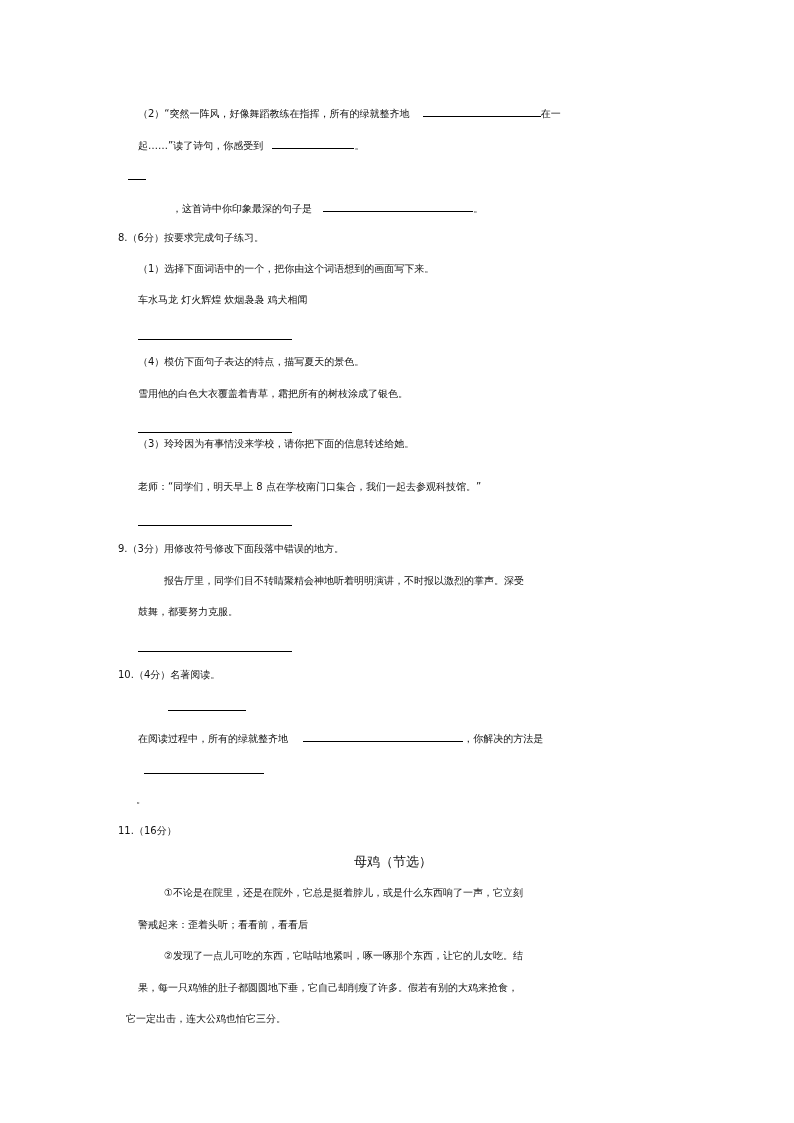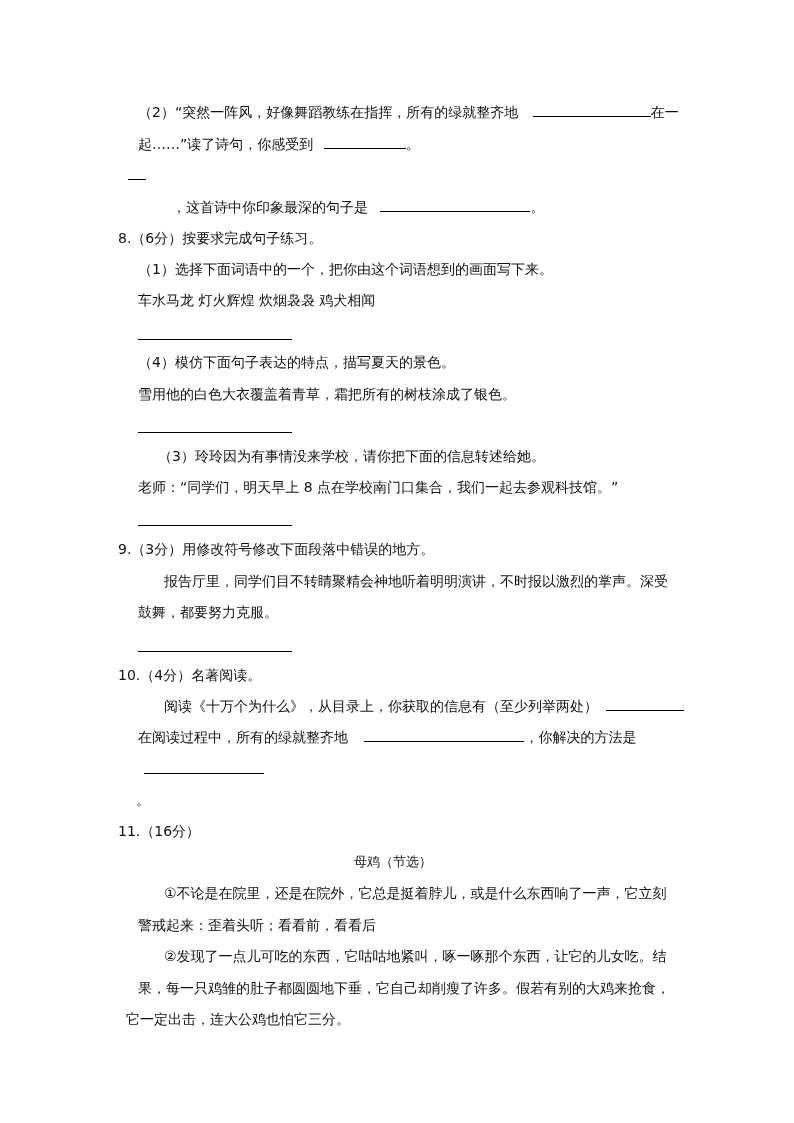--- a/index.html
+++ b/index.html
@@ -1,18 +1,18 @@
 <!DOCTYPE html>
 <html><head>
   <meta charset="utf-8">
   <style>
     html, body { margin: 0; padding: 0; background: #ffffff; }
     body { width: 794px; height: 1123px; position: relative; overflow: hidden;
            font-family: "DejaVu Sans", "Liberation Sans", sans-serif; color: #111; }
-    .line { position: absolute; font-size: 14px; line-height: 16px; white-space: nowrap; }
+    .line { position: absolute; font-size: 10px; line-height: 16px; white-space: nowrap; }
     .blank { display: inline-block; border-bottom: 1px solid #000; height: 12px; vertical-align: baseline; }
     .hr { position: absolute; height: 0; border-top: 1px solid #000; }
     .center { position: absolute; left: 0; width: 786px; text-align: center; font-size: 13px; line-height: 16px; }
   </style>
 </head>
 <body>
 
 <div class="line" style="left:138px; top:104px;">
   <span>（2）“突然一阵风，好像舞蹈教练在指挥，所有的绿就整齐地</span>
   <span class="blank" style="width:118px; margin-left:10px;"></span><span>在一</span>
@@ -32,32 +32,31 @@
 
 <div class="line" style="left:118px; top:230px;">8.（6分）按要求完成句子练习。</div>
 <div class="line" style="left:138px; top:261px;">（1）选择下面词语中的一个，把你由这个词语想到的画面写下来。</div>
 <div class="line" style="left:138px; top:292px;">车水马龙  灯火辉煌  炊烟袅袅  鸡犬相闻</div>
 <div class="hr" style="left:138px; top:339px; width:154px;"></div>
 
 <div class="line" style="left:138px; top:354px;">（4）模仿下面句子表达的特点，描写夏天的景色。</div>
 <div class="line" style="left:138px; top:386px;">雪用他的白色大衣覆盖着青草，霜把所有的树枝涂成了银色。</div>
 <div class="hr" style="left:138px; top:432px; width:154px;"></div>
 
-<div class="line" style="left:138px; top:448px;margin-left:20px;">（3）玲玲因为有事情没来学校，请你把下面的信息转述给她。</div>
+<div class="line" style="left:138px; top:436px;">（3）玲玲因为有事情没来学校，请你把下面的信息转述给她。</div>
 <div class="line" style="left:138px; top:479px;">老师：“同学们，明天早上 8 点在学校南门口集合，我们一起去参观科技馆。”</div>
 <div class="hr" style="left:138px; top:525px; width:154px;"></div>
 
 <div class="line" style="left:118px; top:541px;">9.（3分）用修改符号修改下面段落中错误的地方。</div>
 <div class="line" style="left:164px; top:573px;">报告厅里，同学们目不转睛聚精会神地听着明明演讲，不时报以激烈的掌声。深受</div>
 <div class="line" style="left:138px; top:604px;">鼓舞，都要努力克服。</div>
 <div class="hr" style="left:138px; top:651px; width:154px;"></div>
 
 <div class="line" style="left:118px; top:667px;">10.（4分）名著阅读。</div>
 <div class="line" style="left:164px; top:698px;">
-  <span>阅读《十万个为什么》，从目录上，你获取的信息有（至少列举两处）</span>
   <span class="blank" style="width:78px; margin-left:4px;"></span>
 </div>
 <div class="line" style="left:138px; top:729px;">
   <span>在阅读过程中，所有的绿就整齐地</span>
   <span class="blank" style="width:160px; margin-left:12px;"></span><span>，你解决的方法是</span>
 </div>
 <div class="line" style="left:134px; top:761px;">
   <span class="blank" style="width:120px; margin-left:10px;"></span>
 </div>
 <div class="line" style="left:136px; top:792px;">。</div>

